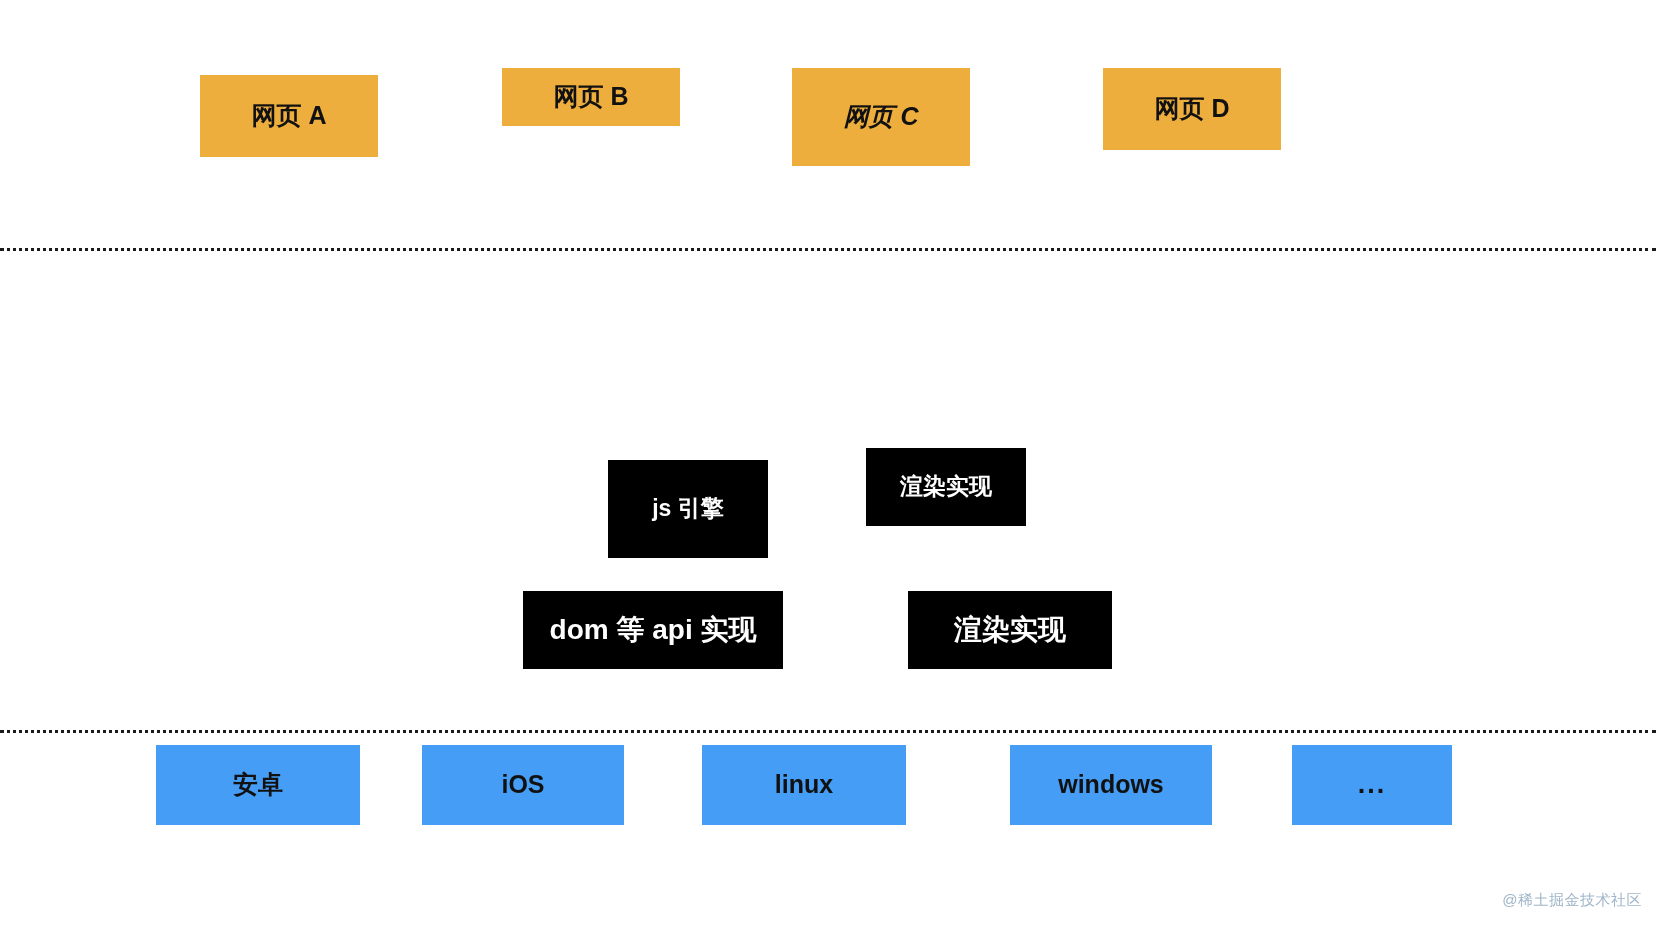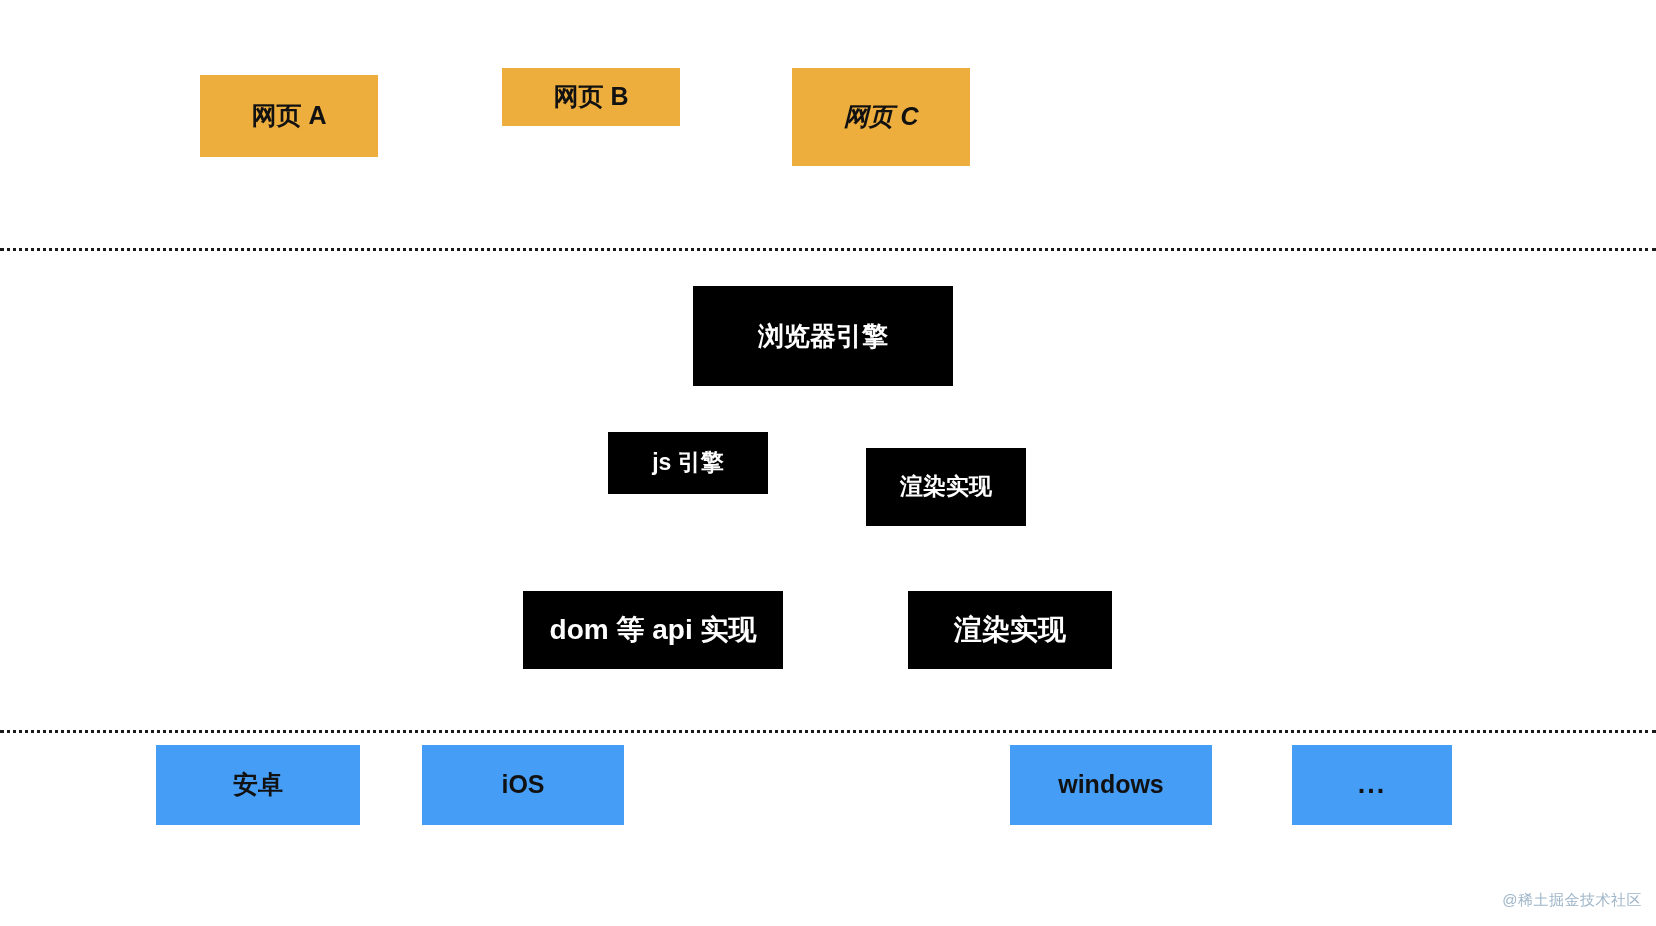--- a/index.html
+++ b/index.html
@@ -79,33 +79,34 @@
   }
 </style>
 </head>
 <body style="background: rgb(255, 255, 255);">
 
 <div id="canvas">
 
   <div class="box page-box" style="left: 200px; top: 68px; width: 178px; height: 82px; margin-top: 7px;">网页 A</div>
   <div class="box page-box" style="left: 502px; top: 68px; width: 178px; height: 58px;">网页 B</div>
   <div class="box page-box" style="left: 792px; top: 68px; width: 178px; height: 98px; font-style: italic;">网页 C</div>
+  <div class="box page-box" style="left: 1103px; top: 68px; width: 178px; height: 82px;">网页 D</div>
 
   <div class="divider" style="top: 248px;"></div>
 
-  <div class="box engine-box engine-lvl1" style="left: 693px; top: 286px; width: 260px; height: 100px;">浏览器引擎</div>
 
-  <div class="box engine-box engine-lvl2" style="left: 608px; top: 432px; width: 160px; height: 62px;">js 引擎</div>
+  <div class="box engine-box engine-lvl2" style="left: 608px; top: 460px; width: 160px; height: 98px;">js 引擎</div>
   <div class="box engine-box engine-lvl2" style="left: 866px; top: 448px; width: 160px; height: 78px;">渲染实现</div>
 
   <div class="box engine-box engine-lvl3" style="left: 502px; top: 591px; width: 260px; height: 78px;">dom 等 api 实现</div>
   <div class="box engine-box engine-lvl3" style="left: 887px; top: 591px; width: 204px; height: 78px;">渲染实现</div>
 
   <div class="divider" style="top: 730px;"></div>
 
   <div class="box os-box" style="left: 156px; top: 745px; width: 204px; height: 80px;">安卓</div>
   <div class="box os-box" style="left: 422px; top: 745px; width: 202px; height: 80px;">iOS</div>
+  <div class="box os-box" style="left: 702px; top: 745px; width: 204px; height: 80px;">linux</div>
   <div class="box os-box" style="left: 1010px; top: 745px; width: 202px; height: 80px;">windows</div>
   <div class="box os-box ellipsis" style="left: 1292px; top: 745px; width: 160px; height: 80px;">...</div>
 
   <div class="watermark">@稀土掘金技术社区</div>
 
 </div>
 
 </body></html>

